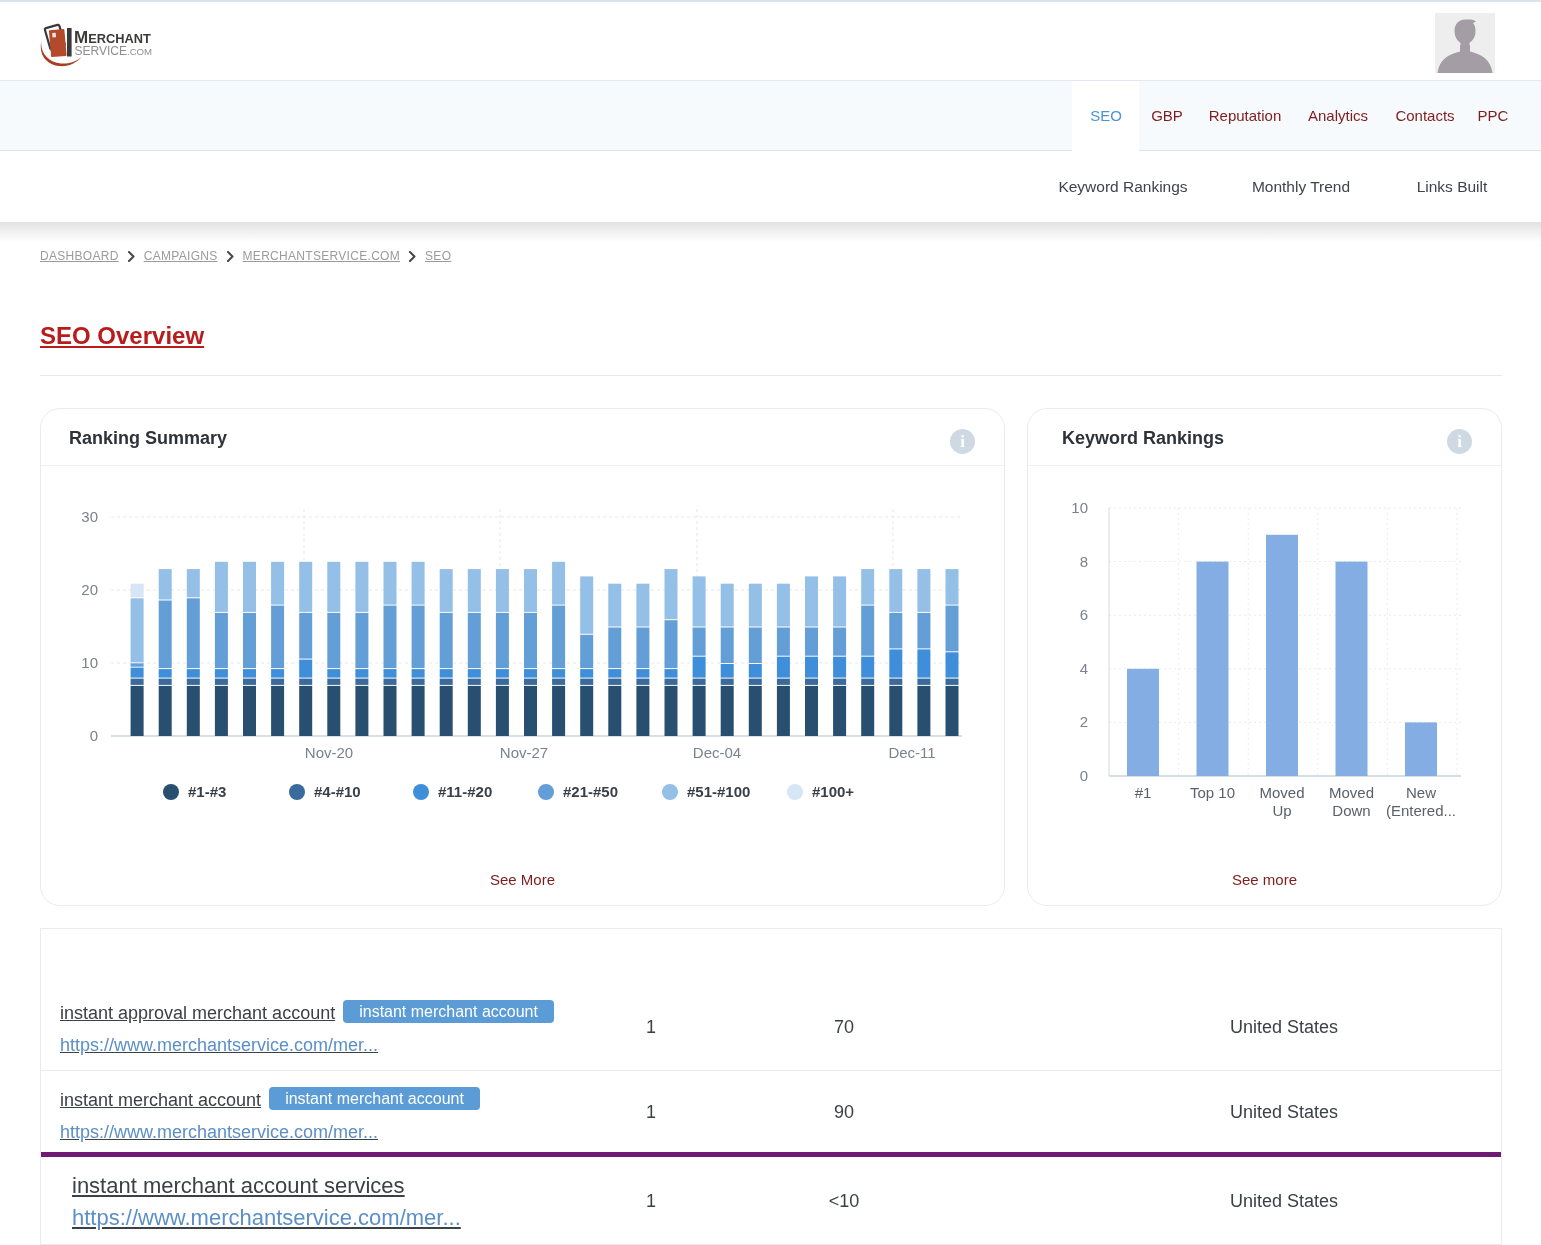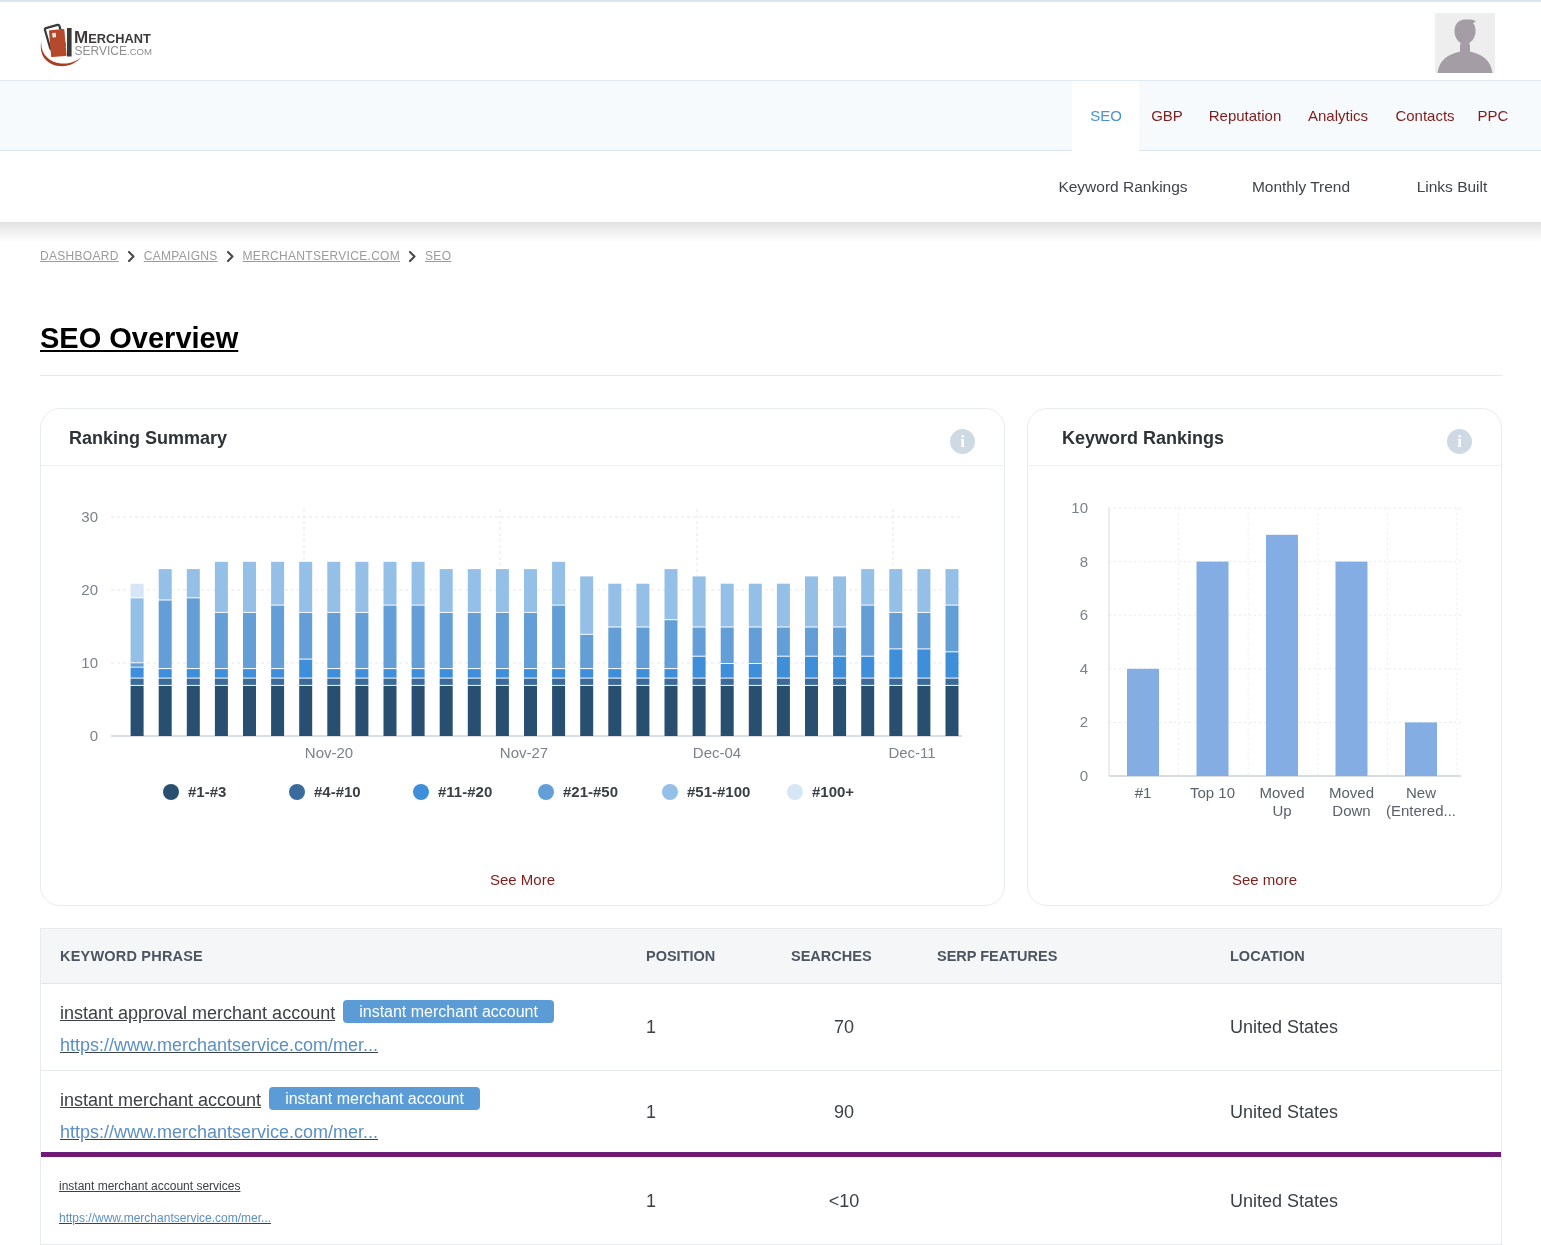--- a/index.html
+++ b/index.html
@@ -72,21 +72,21 @@
     <svg width="7" height="11" viewBox="0 0 7 11" style="flex:none">
       <polyline points="1,1 5.5,5.5 1,10" fill="none" stroke="#4a4a4a" stroke-width="2.1" stroke-linecap="round" stroke-linejoin="round"></polyline>
     </svg>
     <span>MERCHANTSERVICE.COM</span>
     <svg width="7" height="11" viewBox="0 0 7 11" style="flex:none">
       <polyline points="1,1 5.5,5.5 1,10" fill="none" stroke="#4a4a4a" stroke-width="2.1" stroke-linecap="round" stroke-linejoin="round"></polyline>
     </svg>
     <span>SEO</span>
 </div>
 
-<div class="abs" style="left:40px;top:322px;font-size:29px;font-weight:bold;color:#000000">SEO Overview</div>
+<div class="abs" style="left:40px;top:322px;font-size:24px;font-weight:bold;color:#b91c1c">SEO Overview</div>
 <div class="abs" style="left:40px;top:375px;width:1462px;height:1px;background:#e8e8e8"></div>
 
 <div class="card" style="left:40px;top:408px;width:965px;height:498px">
   <div class="cardhead"></div>
   <div class="cardtitle">Ranking Summary</div>
   <div class="info"><span>i</span></div>
   <svg width="965" height="498" viewBox="0 0 965 498" style="position:absolute;left:0;top:0" font-family="'Liberation Sans',sans-serif">
       <line x1="70" y1="108" x2="921" y2="108" stroke="#e7e7e7" stroke-width="1" stroke-dasharray="3,3"></line>
 <line x1="70" y1="181" x2="921" y2="181" stroke="#e7e7e7" stroke-width="1" stroke-dasharray="3,3"></line>
 <line x1="70" y1="254" x2="921" y2="254" stroke="#e7e7e7" stroke-width="1" stroke-dasharray="3,3"></line>
@@ -304,38 +304,31 @@
 <text x="254.0" y="407" text-anchor="middle" font-size="15" fill="#5a616b">Up</text>
 <text x="323.5" y="389" text-anchor="middle" font-size="15" fill="#5a616b">Moved</text>
 <text x="323.5" y="407" text-anchor="middle" font-size="15" fill="#5a616b">Down</text>
 <text x="393.0" y="389" text-anchor="middle" font-size="15" fill="#5a616b">New</text>
 <text x="393.0" y="407" text-anchor="middle" font-size="15" fill="#5a616b">(Entered...</text>
     </svg>
   <div class="seemore" style="left:0;right:0;top:462px;text-align:center">See more</div>
 </div>
 
 <div class="abs" style="left:40px;top:928px;width:1462px;height:317px;border:1px solid #e9ecee;border-bottom:none;">
-  <div class="abs" style="left:0;top:0;width:1460px;height:55px;background:#f4f6f8;border-bottom:1px solid #e3e6e9">
-    <div class="hth" style="left:19px;letter-spacing:0.2px">KEYWORD PHRASE</div>
-    <div class="hth" style="left:605px">POSITION</div>
-    <div class="hth" style="left:750px">SEARCHES</div>
-    <div class="hth" style="left:896px">SERP FEATURES</div>
-    <div class="hth" style="left:1189px">LOCATION</div>
-  </div>
   <div class="abs" style="left:0;top:55px;width:1460px;height:87px;border-bottom:1px solid #e7eaec">
     <div class="abs" style="left:19px;top:13px;line-height:32px;font-size:18px;color:#3c4146">instant approval merchant account<span class="tag">instant merchant account</span><br><span style="color:#5b8fc7">https://www.merchantservice.com/mer...</span></div>
     <div class="rowval" style="left:605px">1</div>
     <div class="rowval" style="left:773px;width:60px;text-align:center">70</div>
     <div class="rowval" style="left:1189px">United States</div>
   </div>
   <div class="abs" style="left:0;top:142px;width:1460px;height:86px;border-bottom:5px solid #701a75">
     <div class="abs" style="left:19px;top:13px;line-height:32px;font-size:18px;color:#3c4146">instant merchant account<span class="tag">instant merchant account</span><br><span style="color:#5b8fc7">https://www.merchantservice.com/mer...</span></div>
     <div class="rowval" style="left:605px">1</div>
     <div class="rowval" style="left:773px;width:60px;text-align:center">90</div>
     <div class="rowval" style="left:1189px">United States</div>
   </div>
   <div class="abs" style="left:0;top:228px;width:1460px;height:88px;border-bottom:1px solid #e7eaec">
-    <div class="abs" style="left:18px;top:13px;line-height:32px;font-size:12px;color:#3c4146">instant merchant account services<br><span style="color:#5b8fc7">https://www.merchantservice.com/mer...</span></div>
+    <div class="abs" style="left:31px;top:13px;line-height:32px;font-size:22px;color:#3c4146">instant merchant account services<br><span style="color:#5b8fc7">https://www.merchantservice.com/mer...</span></div>
     <div class="rowval" style="left:605px">1</div>
     <div class="rowval" style="left:773px;width:60px;text-align:center">&lt;10</div>
     <div class="rowval" style="left:1189px">United States</div>
   </div>
 </div>
 
 </body></html>

